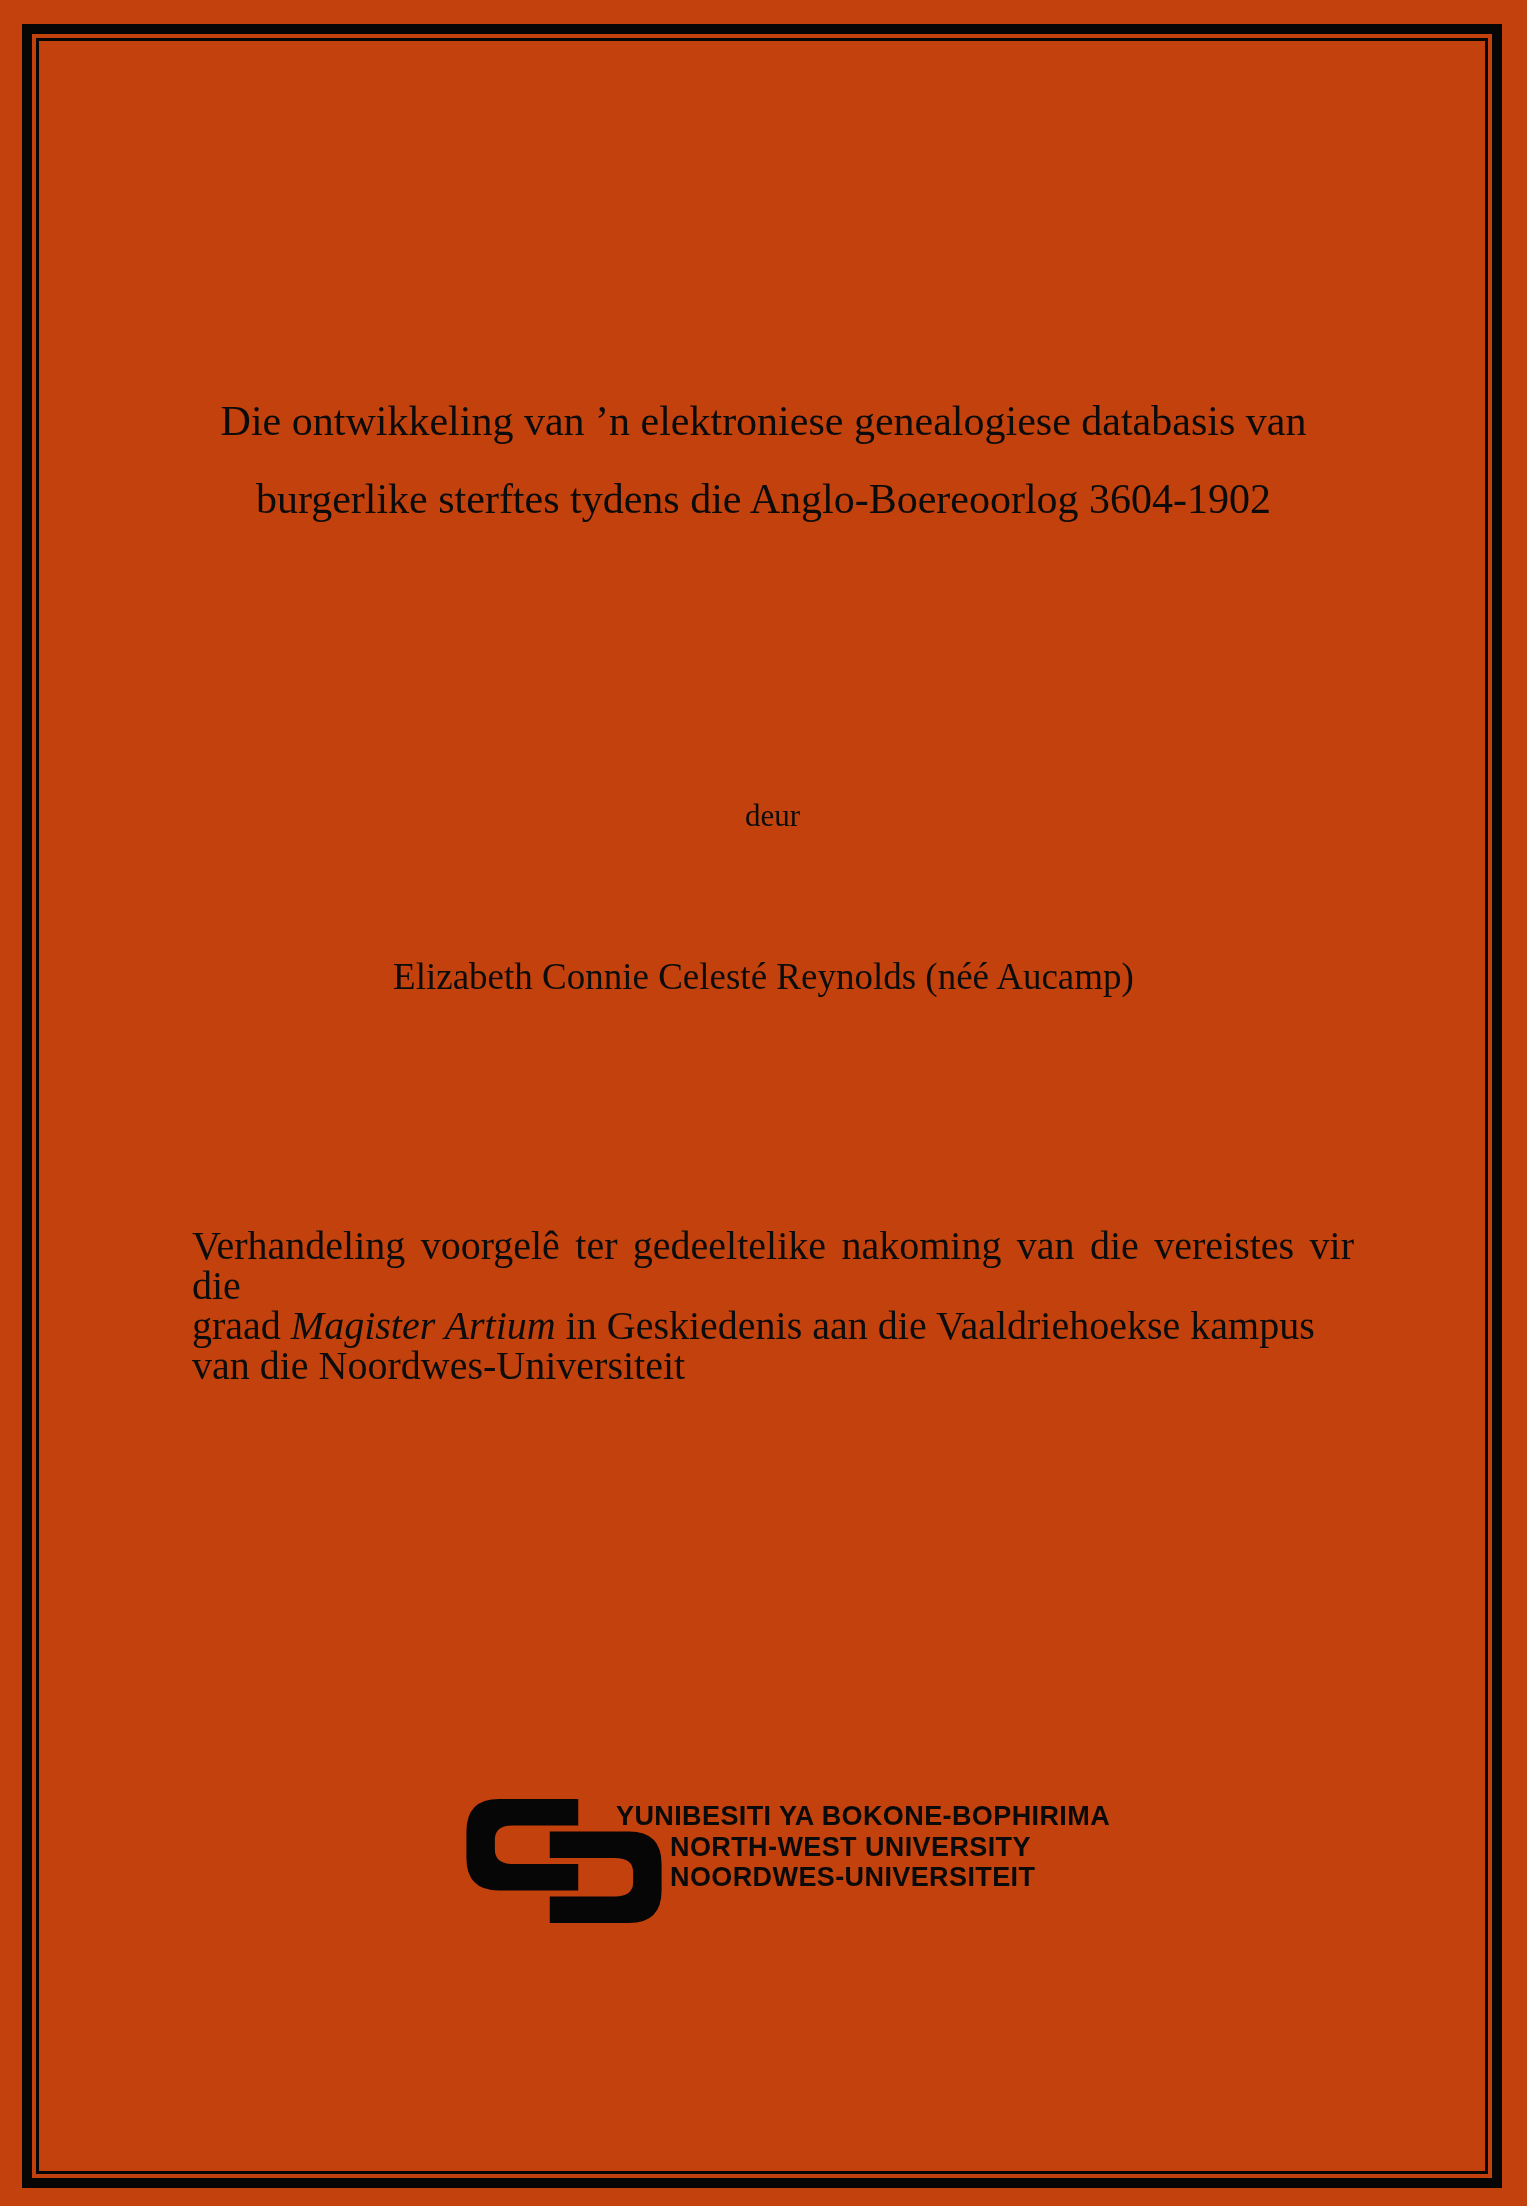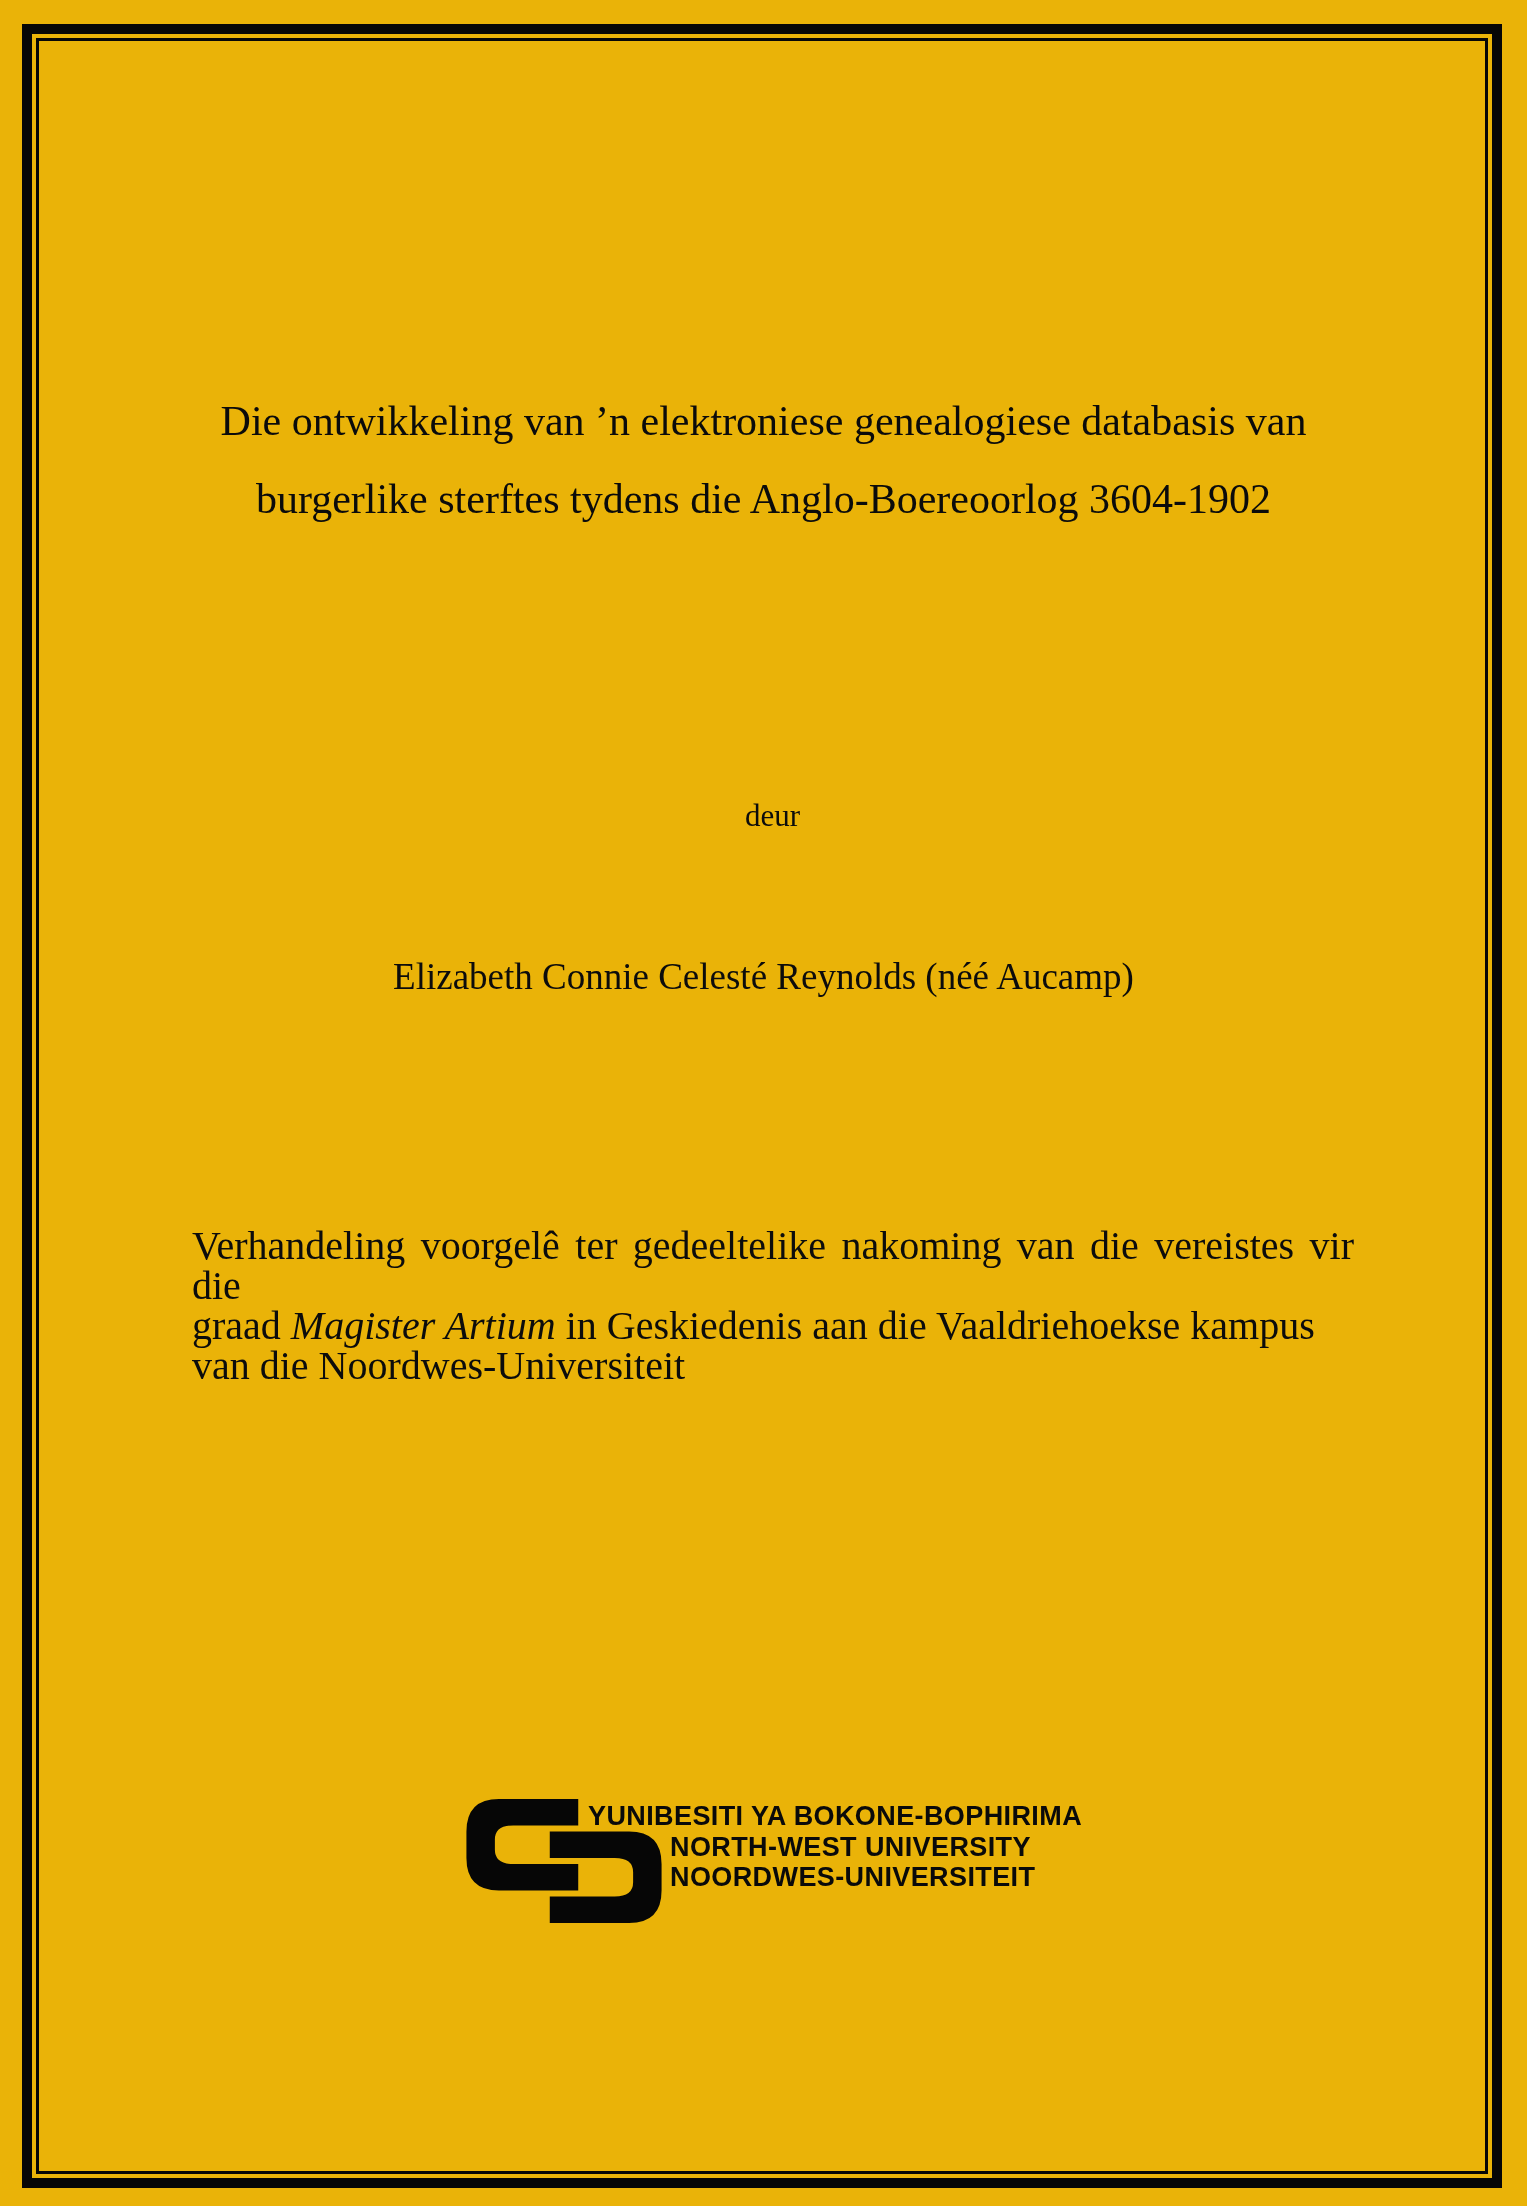--- a/index.html
+++ b/index.html
@@ -1,20 +1,20 @@
 <!DOCTYPE html>
 <html><head>
 <meta charset="utf-8">
 <style>
   html,body{margin:0;padding:0;background:#e8e8e8;}
   .sheet{
     position:relative;
     width:1527px;height:2206px;
     margin:0 auto;
-    background:#eab308;
+    background:#c2410c;
     color:#0c0c0c;
     font-family:"Liberation Serif","DejaVu Serif",serif;
     overflow:hidden;
   }
   .frame-outer{
     position:absolute;
     left:22px;top:24px;right:25px;bottom:18px;
     border:10px solid #060606;
   }
   .frame-inner{
@@ -63,21 +63,21 @@
   .logo-line{
     position:absolute;
     font-family:"Liberation Sans","DejaVu Sans",sans-serif;
     font-weight:700;
     font-size:27px;
     line-height:27px;
     letter-spacing:0.4px;
     white-space:nowrap;
     color:#0a0a0a;
   }
-  .logo-line.l1{left:588px;top:1803px;}
+  .logo-line.l1{left:616px;top:1803px;}
   .logo-line.l2{left:670px;top:1834px;}
   .logo-line.l3{left:670px;top:1864px;}
 </style>
 </head>
 <body>
 
 <div class="sheet">
 
   <div class="frame-outer"></div>
   <div class="frame-inner"></div>

